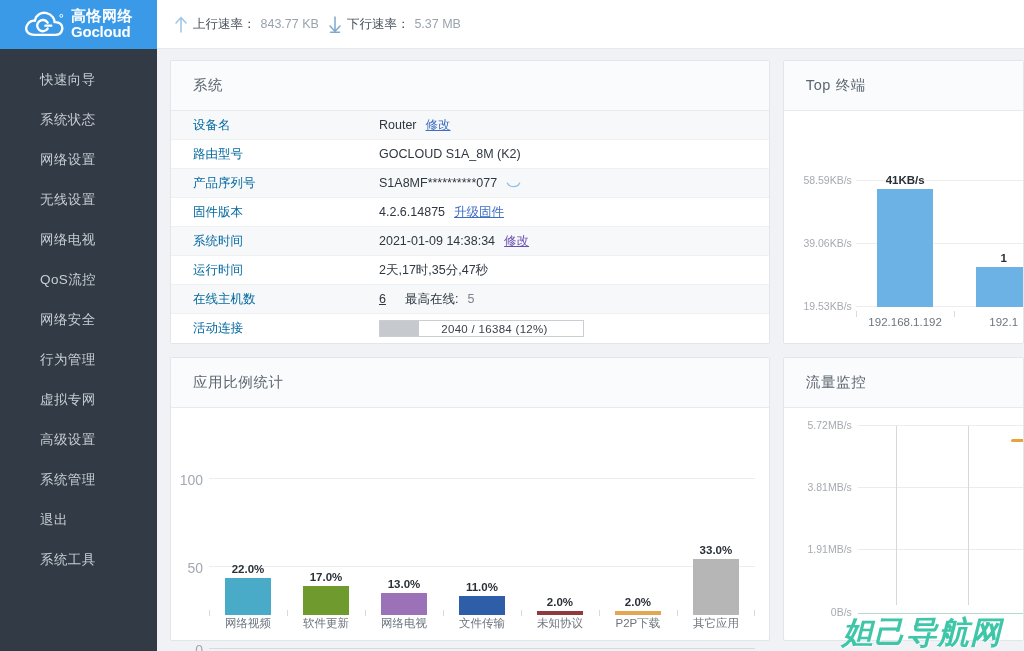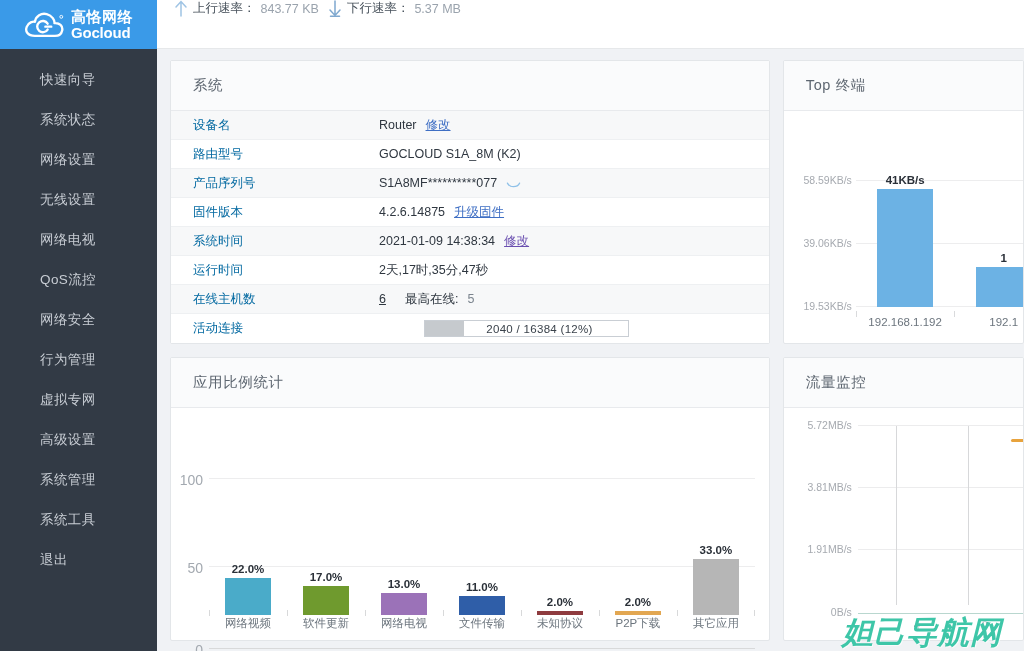--- a/index.html
+++ b/index.html
@@ -7,21 +7,21 @@
     width: 1024px; height: 651px;
     overflow: hidden;
     font-family: "Liberation Sans", "DejaVu Sans", sans-serif;
     background: #f0f2f5;
   }
   #app { position: relative; width: 1024px; height: 651px; }
 
   
   .topbar {
     position: absolute; top: 0; left: 0; width: 1024px; height: 49px;
-    background: #ffffff; display: flex; align-items: flex-start;
+    background: #ffffff; display: flex; align-items: center;
     border-bottom: 1px solid #e6e8ea;
   }
   .logo-box {
     width: 157px; height: 49px; background: #3a9ae8;
     display: flex; align-items: center; justify-content: center; gap: 7px;
     flex-shrink: 0;
   }
   .logo-cloud { width: 40px; height: 30px; position: relative; flex-shrink:0;}
   .logo-text { display: flex; flex-direction: column; line-height: 1.05; }
   .logo-cn {
@@ -87,21 +87,21 @@
   .sys-key { width: 208px; padding-left: 22px; color: #0369a1; }
   .sys-val { display: flex; align-items: center; gap: 9px; color: #2f3740; }
   .lnk { color: #3f6fc4; text-decoration: underline; cursor: pointer; font-size: 12.5px; }
   .lnk.purple { color: #6a4fb0; }
   .uline { text-decoration: underline; cursor:pointer; color:#2f3740;}
   .muted { color: #7b848e; }
   .eye-ico { display:inline-block; width: 14px; height: 9px; }
 
   .progress-wrap {
     width: 205px; height: 17px; border: 1px solid #c9ced4;
-    background: #ffffff; position: relative; overflow:hidden;margin-left:45px;
+    background: #ffffff; position: relative; overflow:hidden;
   }
   .progress-fill {
     position: absolute; left:0; top:0; bottom:0; width: 19%;
     background: #c6cace;
   }
   .progress-text {
     position: relative; width: 100%; height: 100%;
     display: flex; align-items: center; justify-content: center;
     font-size: 11.5px; color: #3a424b; letter-spacing: .3px;
     padding-left: 26px;
@@ -270,24 +270,24 @@
     <div class="nav-item">
         <span>虚拟专网</span>
       </div>
     <div class="nav-item">
         <span>高级设置</span>
       </div>
     <div class="nav-item">
         <span>系统管理</span>
       </div>
     <div class="nav-item">
+        <span>退出</span>
+      </div>
+    <div class="nav-item">
         <span>系统工具</span>
-      </div>
-    <div class="nav-item">
-        <span>退出</span>
       </div>
   </div>
 
   <div class="main">
 
     <div class="row">
 
       <div class="panel sys-panel">
         <div class="panel-head">系统</div>
         <div class="panel-body">

